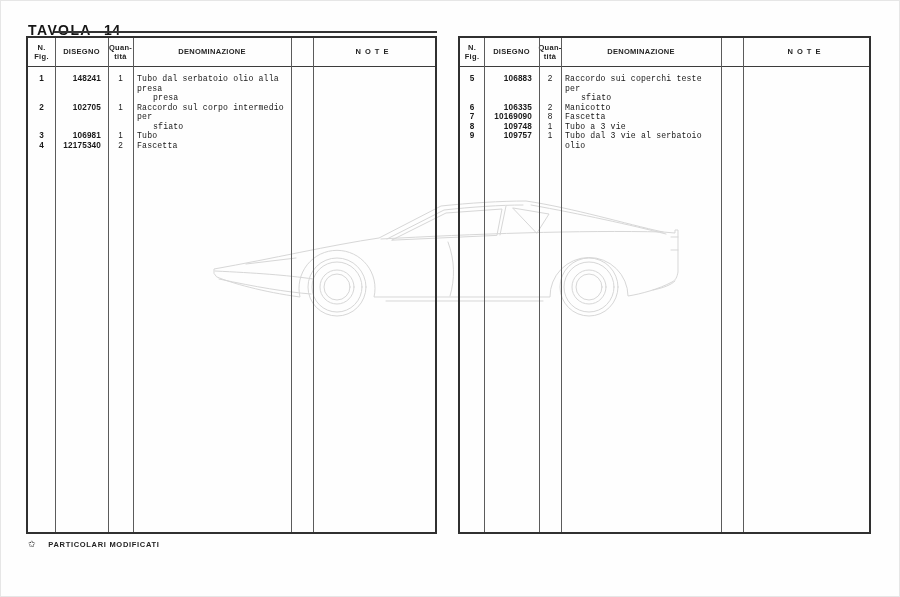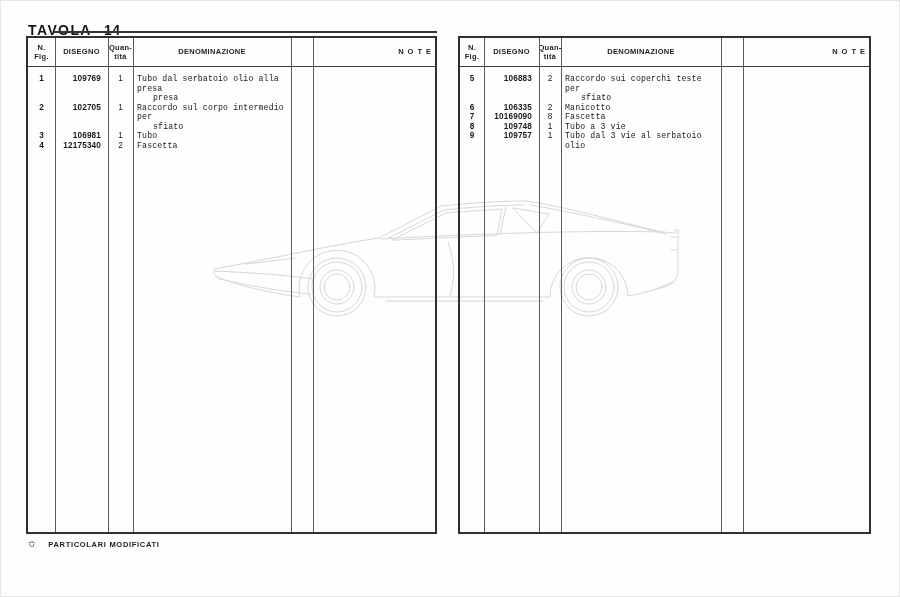--- a/index.html
+++ b/index.html
@@ -25,21 +25,21 @@
   #tbl-left  { left:25px;  width:411px; --cols:27px 53px 25px 158px 22px 1fr; }
   #tbl-right { left:457px; width:413px; --cols:24px 55px 22px 160px 22px 1fr; }
 
   .vline { position:absolute; top:0; bottom:0; width:1px; background:#5b5b5b; }
 
   .hdr { display:grid; grid-template-columns:var(--cols); height:28px;
          border-bottom:1.5px solid #3c3c3c; }
   .hcell { display:flex; flex-direction:column; align-items:center; justify-content:center;
            font-size:7.5px; font-weight:bold; letter-spacing:0.3px; line-height:1.25;
            color:#242424; text-align:center; }
-  .hcell.note { letter-spacing:4px;align-items:flex-end; }
+  .hcell.note { letter-spacing:4px; }
 
   .rows { padding-top:7px; }
   .row { display:grid; grid-template-columns:var(--cols);
          font-size:8.2px; line-height:9.5px; color:#191919; letter-spacing:0.15px; }
   .c-fig { text-align:center; font-weight:bold; }
   .c-dis { text-align:right; padding-right:7px; font-weight:bold; }
   .c-qty { text-align:center; }
   .c-den { padding-left:4px;font-family:Liberation Mono, monospace; }
   .c-den .l2 { display:block; padding-left:16px; }
   .c-den .l2:empty { display:none; }
@@ -108,21 +108,21 @@
       </div>
       <div class="hcell"></div>
       <div class="hcell note">
         <span>NOTE</span>
       </div>
     </div>
 
     <div class="rows">
       <div class="row">
         <div class="c-fig">1</div>
-        <div class="c-dis">109769</div>
+        <div class="c-dis">148241</div>
         <div class="c-qty">1</div>
         <div class="c-den"><span>Tubo dal serbatoio olio alla presa</span><span class="l2">presa</span></div>
         <div></div>
           <div></div>
       </div>
       <div class="row">
         <div class="c-fig">2</div>
         <div class="c-dis">102705</div>
         <div class="c-qty">1</div>
         <div class="c-den"><span>Raccordo sul corpo intermedio per</span><span class="l2">sfiato</span></div>

